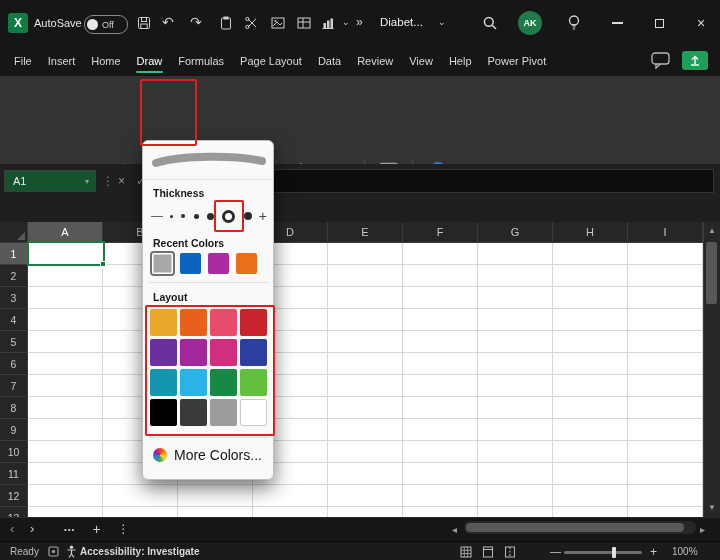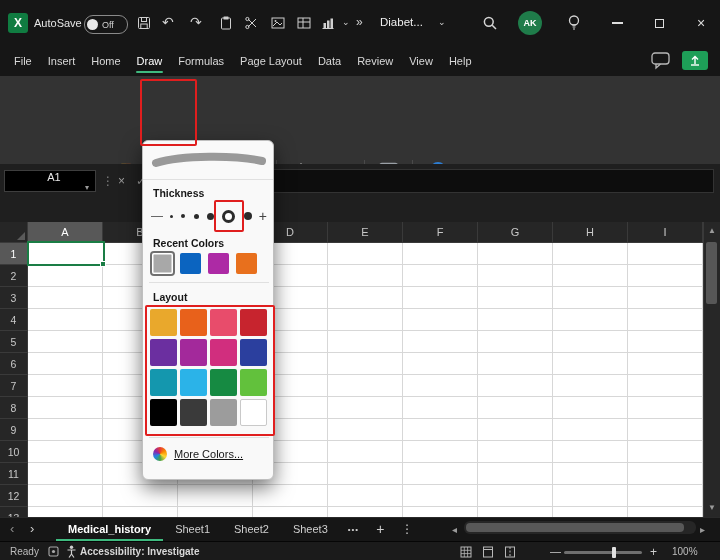--- a/index.html
+++ b/index.html
@@ -32,22 +32,22 @@
 
   
   .ribbon{left:0;top:76px;width:720px;height:88px;background:#333333;}
   .rsep{width:1px;background:#4a4a4a;top:84px;height:56px;}
   .rbtn{display:flex;flex-direction:column;align-items:center;gap:3px;}
   .rlabel{font-size:9px;line-height:1.15;color:#d6d6d6;text-align:center;width:100%;}
   .grouplabel{top:148px;font-size:9px;color:#aeaeae;text-align:center;}
 
   
   .fbar{left:0;top:164px;width:720px;height:58px;background:#1f1f1f;}
-  .namebox{left:4px;top:6px;width:92px;height:22px;background:#000000;border:1px solid #3e3e3e;
-           display:flex;align-items:center;box-sizing:border-box;flex-direction:column;}
+  .namebox{left:4px;top:6px;width:92px;height:22px;background:#14532d;border:1px solid #3e3e3e;
+           display:flex;align-items:center;box-sizing:border-box;}
   .finput{left:150px;top:5px;width:564px;height:24px;background:#0d0d0d;border:1px solid #333;box-sizing:border-box;}
 
   
   .corner{left:0;top:222px;width:28px;height:21px;background:#262626;border-right:1px solid #3a3a3a;border-bottom:1px solid #3a3a3a;box-sizing:border-box;}
   .cornertri{right:2px;bottom:2px;width:0;height:0;border-left:8px solid transparent;border-bottom:8px solid #5a5a5a;}
   .colheads{left:28px;top:222px;width:675px;height:21px;display:flex;background:#262626;border-bottom:1px solid #3a3a3a;box-sizing:border-box;}
   .colh{width:75px;box-sizing:border-box;border-right:1px solid #3a3a3a;color:#c8c8c8;font-size:11px;
         display:flex;align-items:center;justify-content:center;}
   .colh.sel{background:#585858;color:#fff;}
   .rowheads{left:0;top:243px;width:28px;height:274px;background:#262626;overflow:hidden;}
@@ -71,21 +71,21 @@
   .cardlabel{font-size:10.5px;font-weight:bold;color:#161616;}
   .tdot{background:#2b2b2b;border-radius:50%;display:inline-block;flex:none;}
   .ringdot{width:13px;height:13px;border:3px solid #2b2b2b;border-radius:50%;background:#fff;box-sizing:border-box;flex:none;}
   .rsw{width:21px;height:21px;border-radius:2px;flex:none;}
   .rsw.rsel{box-shadow:inset 0 0 0 1.5px #fff,0 0 0 2px #6f6f6f;}
   .cgrid{display:grid;grid-template-columns:repeat(4,27px);grid-auto-rows:27px;gap:3px;}
   .csw{width:27px;height:27px;border-radius:2px;box-sizing:border-box;}
   .cdivider{height:1px;background:#e0e0e0;}
   .wheel{width:14px;height:14px;border-radius:50%;flex:none;
          background:conic-gradient(#e53935,#fb8c00,#fdd835,#43a047,#1e88e5,#8e24aa,#e53935);}
-  .morecolors{font-size:11px;color:#161616;text-decoration:underline;}
+  .morecolors{font-size:14px;color:#161616;}
 
   
   .annbox{border:2px solid var(--ann,#e01e1e);border-radius:2px;z-index:60;background:transparent;}
 
   
   .sheetbar{left:0;top:517px;width:720px;height:24px;background:#161616;border-top:1px solid #2a2a2a;box-sizing:border-box;}
   .sheettabs{left:56px;top:0;height:23px;display:flex;align-items:stretch;}
   .stab{padding:0 12px;line-height:23px;font-size:11px;color:#d0d0d0;white-space:nowrap;box-sizing:border-box;}
   .stab.active{color:#fff;font-weight:bold;border-bottom:2px solid #3fba7f;}
   .sbicon{line-height:23px;color:#cfcfcf;}
@@ -193,20 +193,21 @@
       <div class="mtab">File</div>
       <div class="mtab">Insert</div>
       <div class="mtab">Home</div>
       <div class="mtab active">Draw</div>
       <div class="mtab">Formulas</div>
       <div class="mtab">Page Layout</div>
       <div class="mtab">Data</div>
       <div class="mtab">Review</div>
       <div class="mtab">View</div>
       <div class="mtab">Help</div>
+      <div class="mtab">Power Pivot</div>
     </div>
   <div class="abs" style="left:650px;top:51px;">
     <svg width="22" height="19" viewBox="0 0 22 19">
         <rect x="2" y="2" width="17" height="11" rx="3" fill="none" stroke="#b8b8b8" stroke-width="1.3"></rect>
         <path d="M6 13 L6 17 L10.5 13" fill="none" stroke="#b8b8b8" stroke-width="1.3"></path>
       </svg>
   </div>
   <div class="abs sharebox">
     <svg width="12" height="12" viewBox="0 0 12 12">
         <path d="M6 9 V2 M3 4.5 L6 1.5 L9 4.5" fill="none" stroke="#fff" stroke-width="1.4"></path>
@@ -413,26 +414,20 @@
   </div>
 
   <div class="abs annbox" style="left:140px;top:79px;width:53px;height:63px;"></div>
   <div class="abs annbox" style="left:214px;top:200px;width:26px;height:28px;"></div>
   <div class="abs annbox" style="left:145px;top:305px;width:126px;height:127px;"></div>
 
   <div class="abs sheetbar">
     <span class="abs" style="left:10px;top:3px;color:#8a8a8a;font-size:13px;">‹</span>
     <span class="abs" style="left:30px;top:3px;color:#cfcfcf;font-size:13px;">›</span>
     <div class="abs sheettabs">
-      <span id="gen-sheets" style="display:flex;">
-          <span class="stab active">Medical_history</span>
-          <span class="stab">Sheet1</span>
-          <span class="stab">Sheet2</span>
-          <span class="stab">Sheet3</span>
-        </span>
       <span class="sbicon" style="padding:0 8px;font-size:8px;letter-spacing:1px;">•••</span>
       <span class="sbicon" style="padding:0 9px;font-size:14px;">+</span>
       <span class="sbicon" style="padding:0 8px;font-size:12px;">⋮</span>
     </div>
     <span class="abs" style="left:452px;top:6px;color:#9a9a9a;font-size:10px;">◂</span>
     <div class="abs htrack"></div>
     <div class="abs hthumb"></div>
     <span class="abs" style="left:700px;top:6px;color:#9a9a9a;font-size:10px;">▸</span>
   </div>
 

